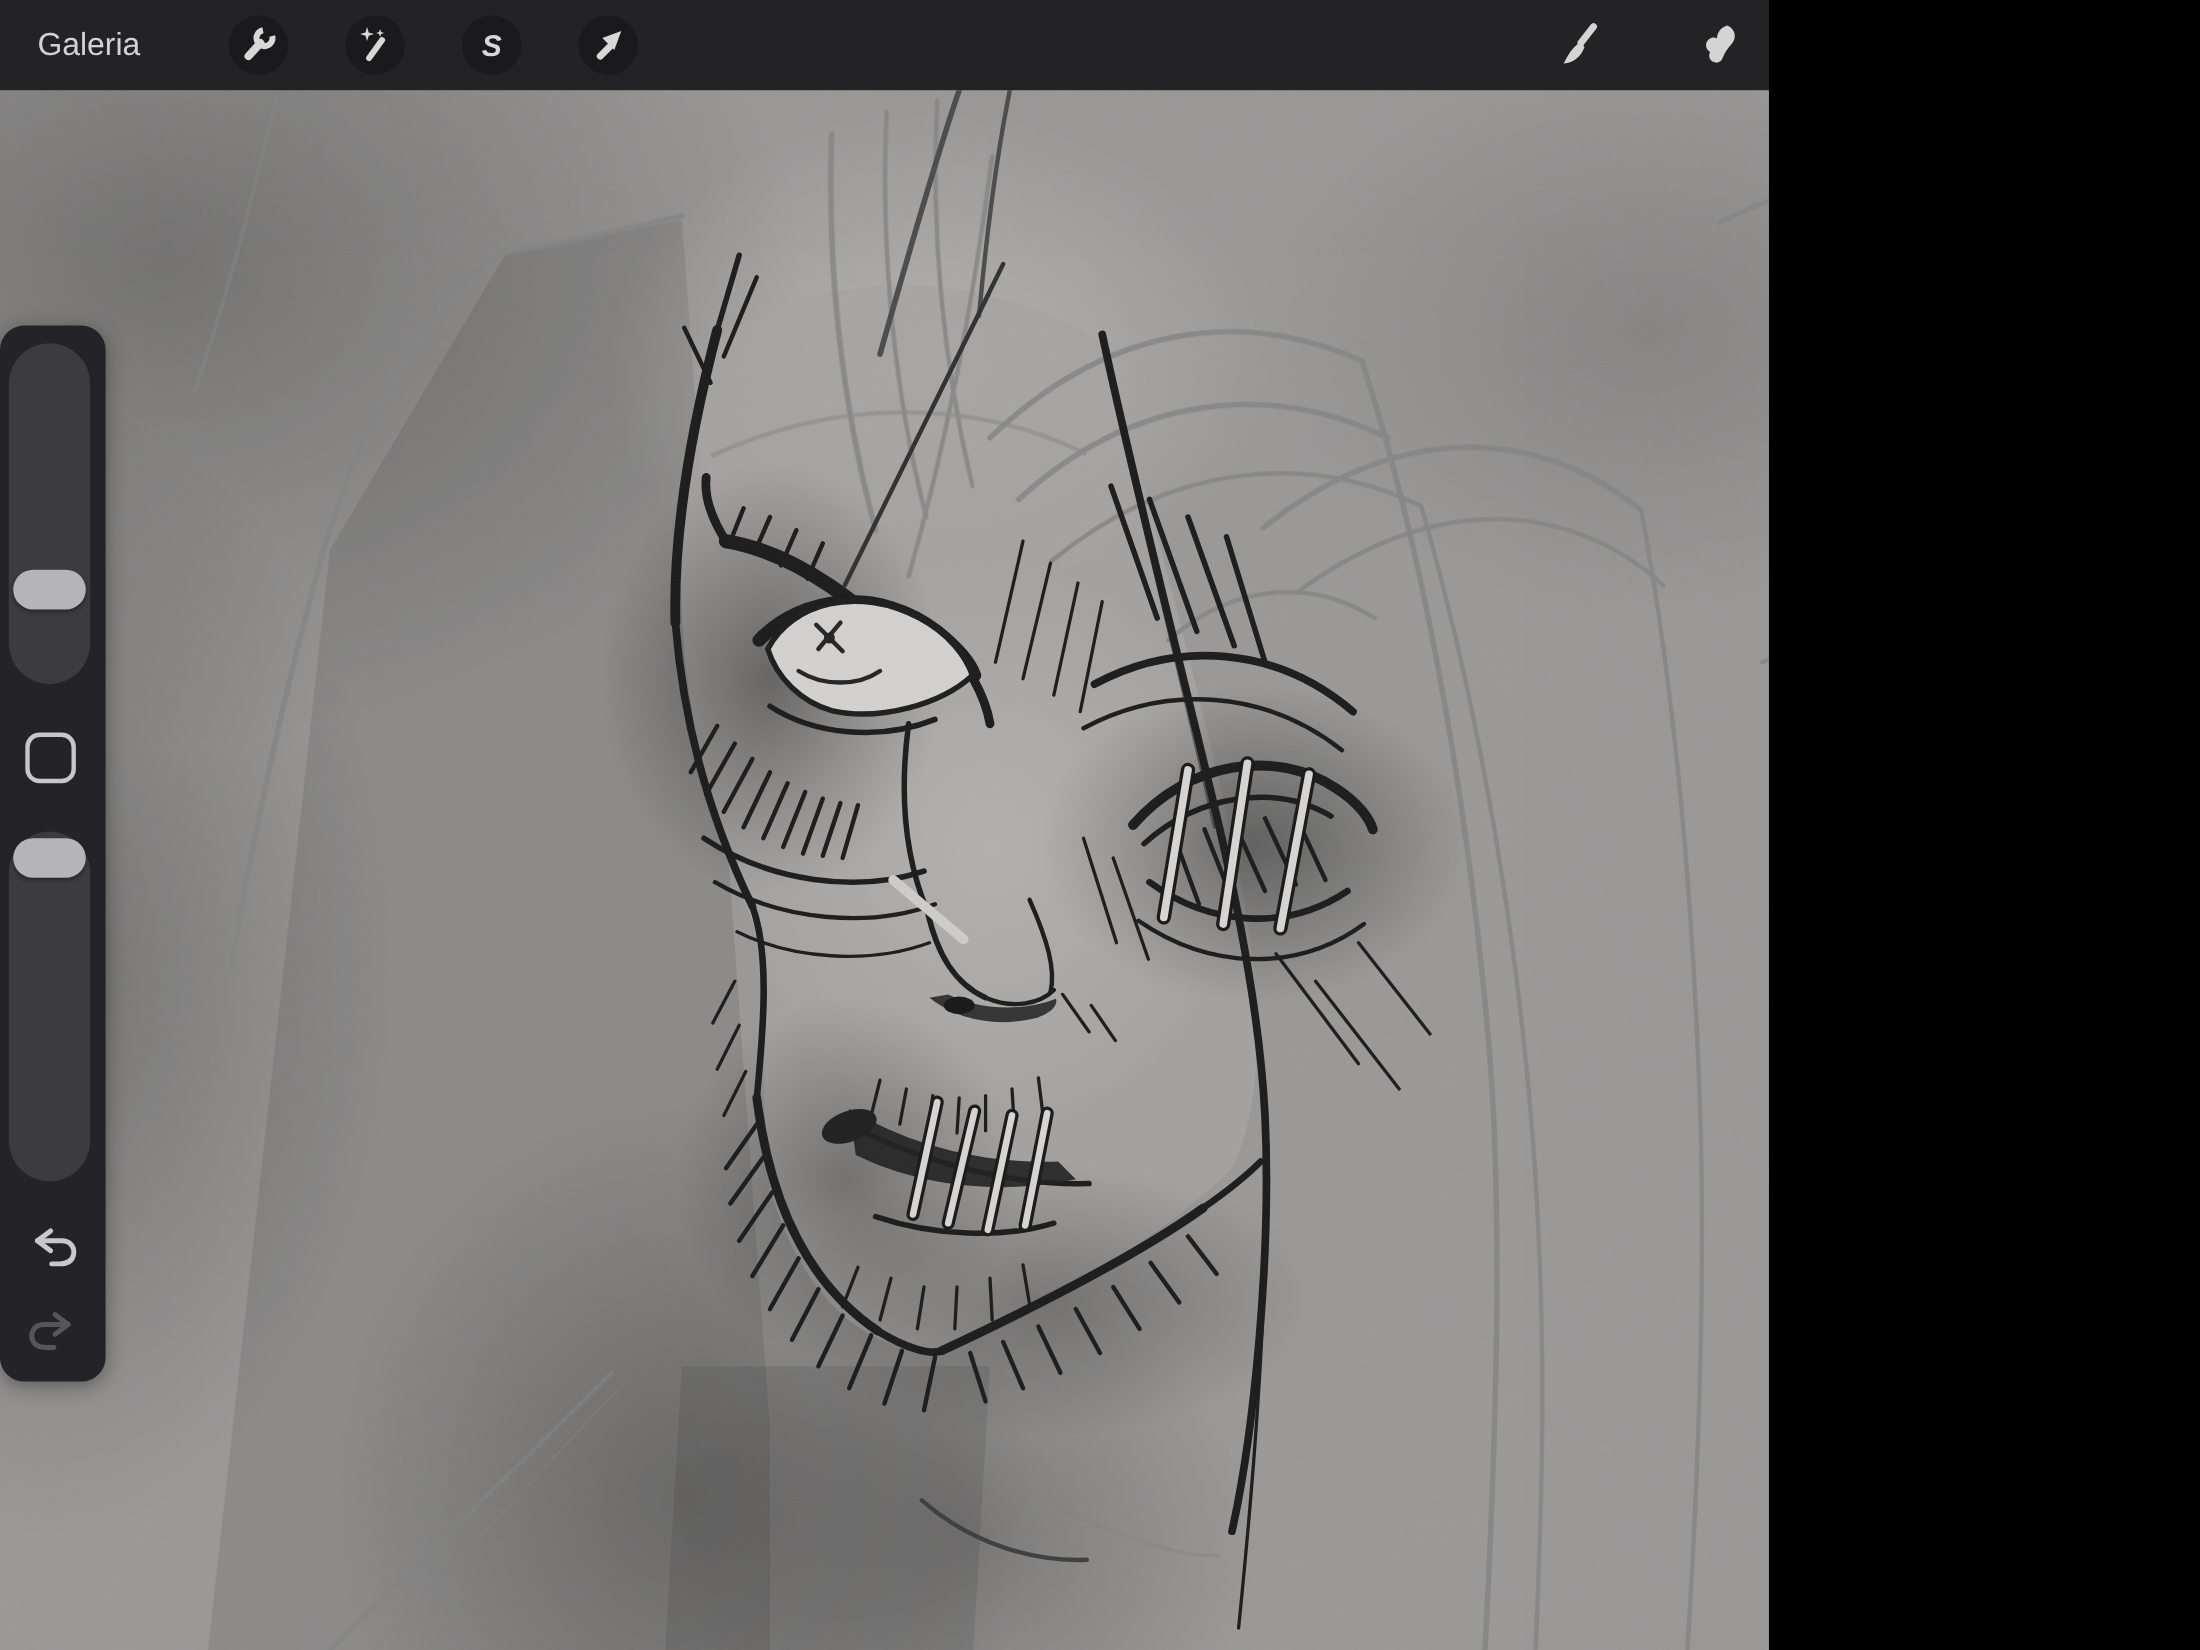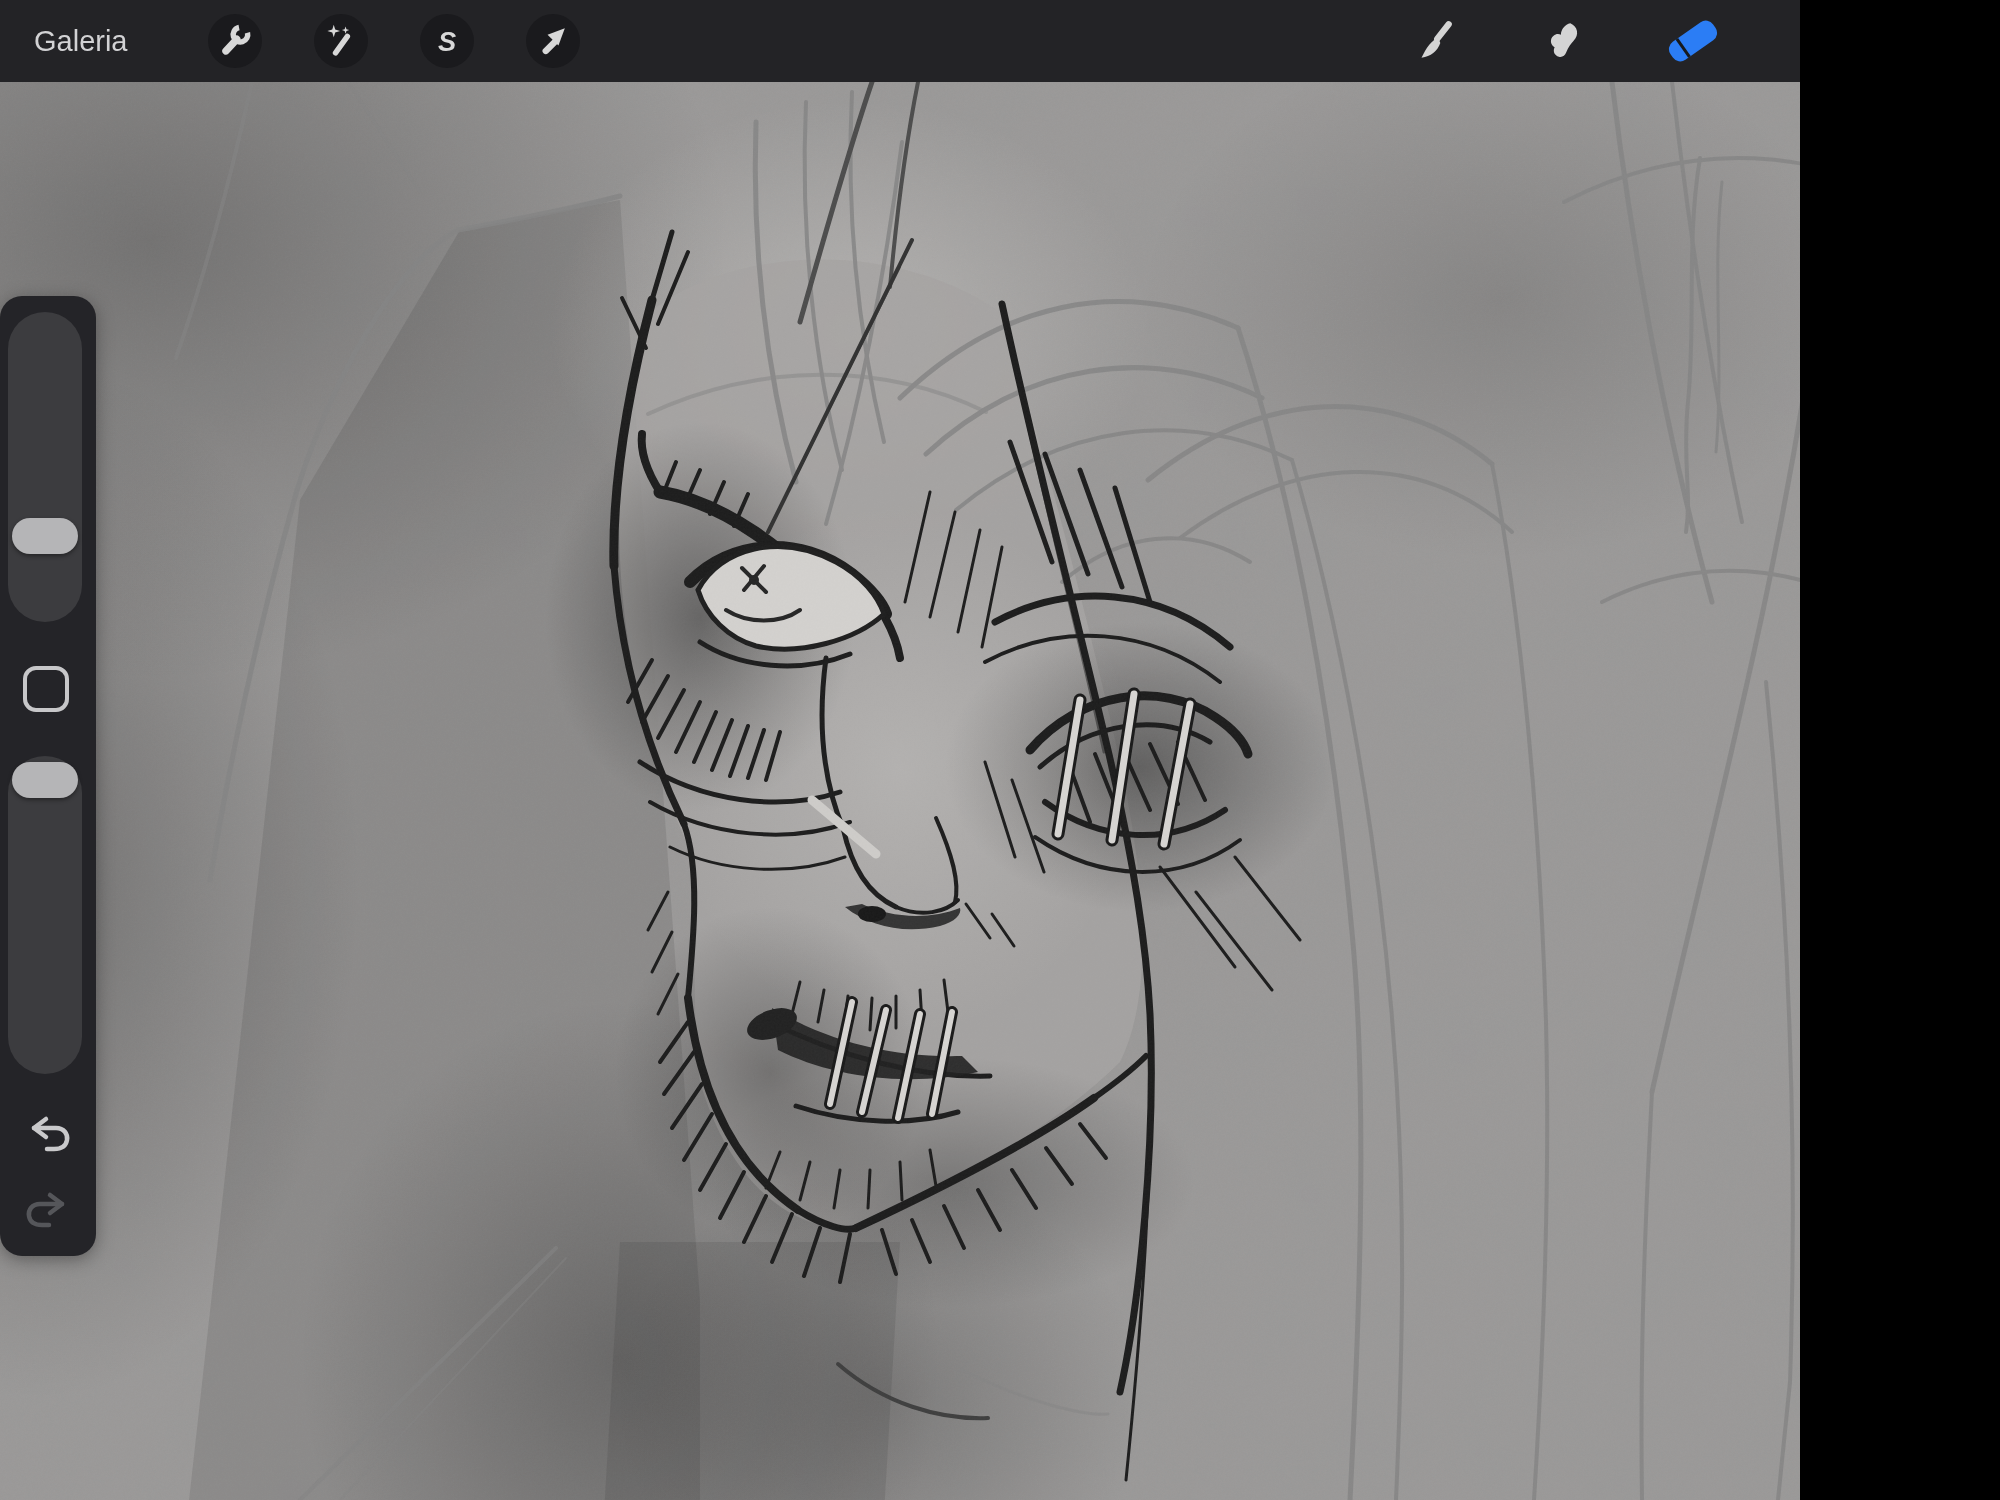--- a/index.html
+++ b/index.html
@@ -1,16 +1,16 @@
 <!DOCTYPE html>
 <html style="--accent_blue: #2b7df5; --topbar_bg: #232326; --circle_btn_bg: #1a1a1d; --icon_gray: #d8d8d8; --panel_bg: #242428; --slider_track: #3c3c3f; --slider_handle: #b5b5b7; --canvas_base: #9c9a99; --ink: #191919; --construction_gray: #858585; --stitch_white: #d9d7d4;"><head>
 <meta charset="utf-8">
 <style>
   html,body{margin:0;padding:0;background:#000;}
-  .screen{position:relative;width:1800px;height:1500px;overflow:hidden;
+  .screen{position:relative;width:1608px;height:1500px;overflow:hidden;
           font-family:"Liberation Sans", sans-serif;background:var(--canvas_base,#9c9a99);text-decoration:underline;}
   
   .topbar{position:absolute;left:0;top:0;width:2000px;height:82px;
           background:var(--topbar_bg,#232326);display:flex;align-items:center;
           justify-content:space-between;z-index:30;}
   .tb-left{display:flex;align-items:center;padding-left:34px;}
   .gallery{background:none;border:none;color:#d2d2d4;font-size:29px;
            font-family:"Liberation Sans",sans-serif;padding:0 28px 0 0;cursor:pointer;}
   .cbtn{width:54px;height:54px;border-radius:50%;background:var(--circle_btn_bg,#1a1a1d);
         border:none;margin-left:52px;display:flex;align-items:center;justify-content:center;

